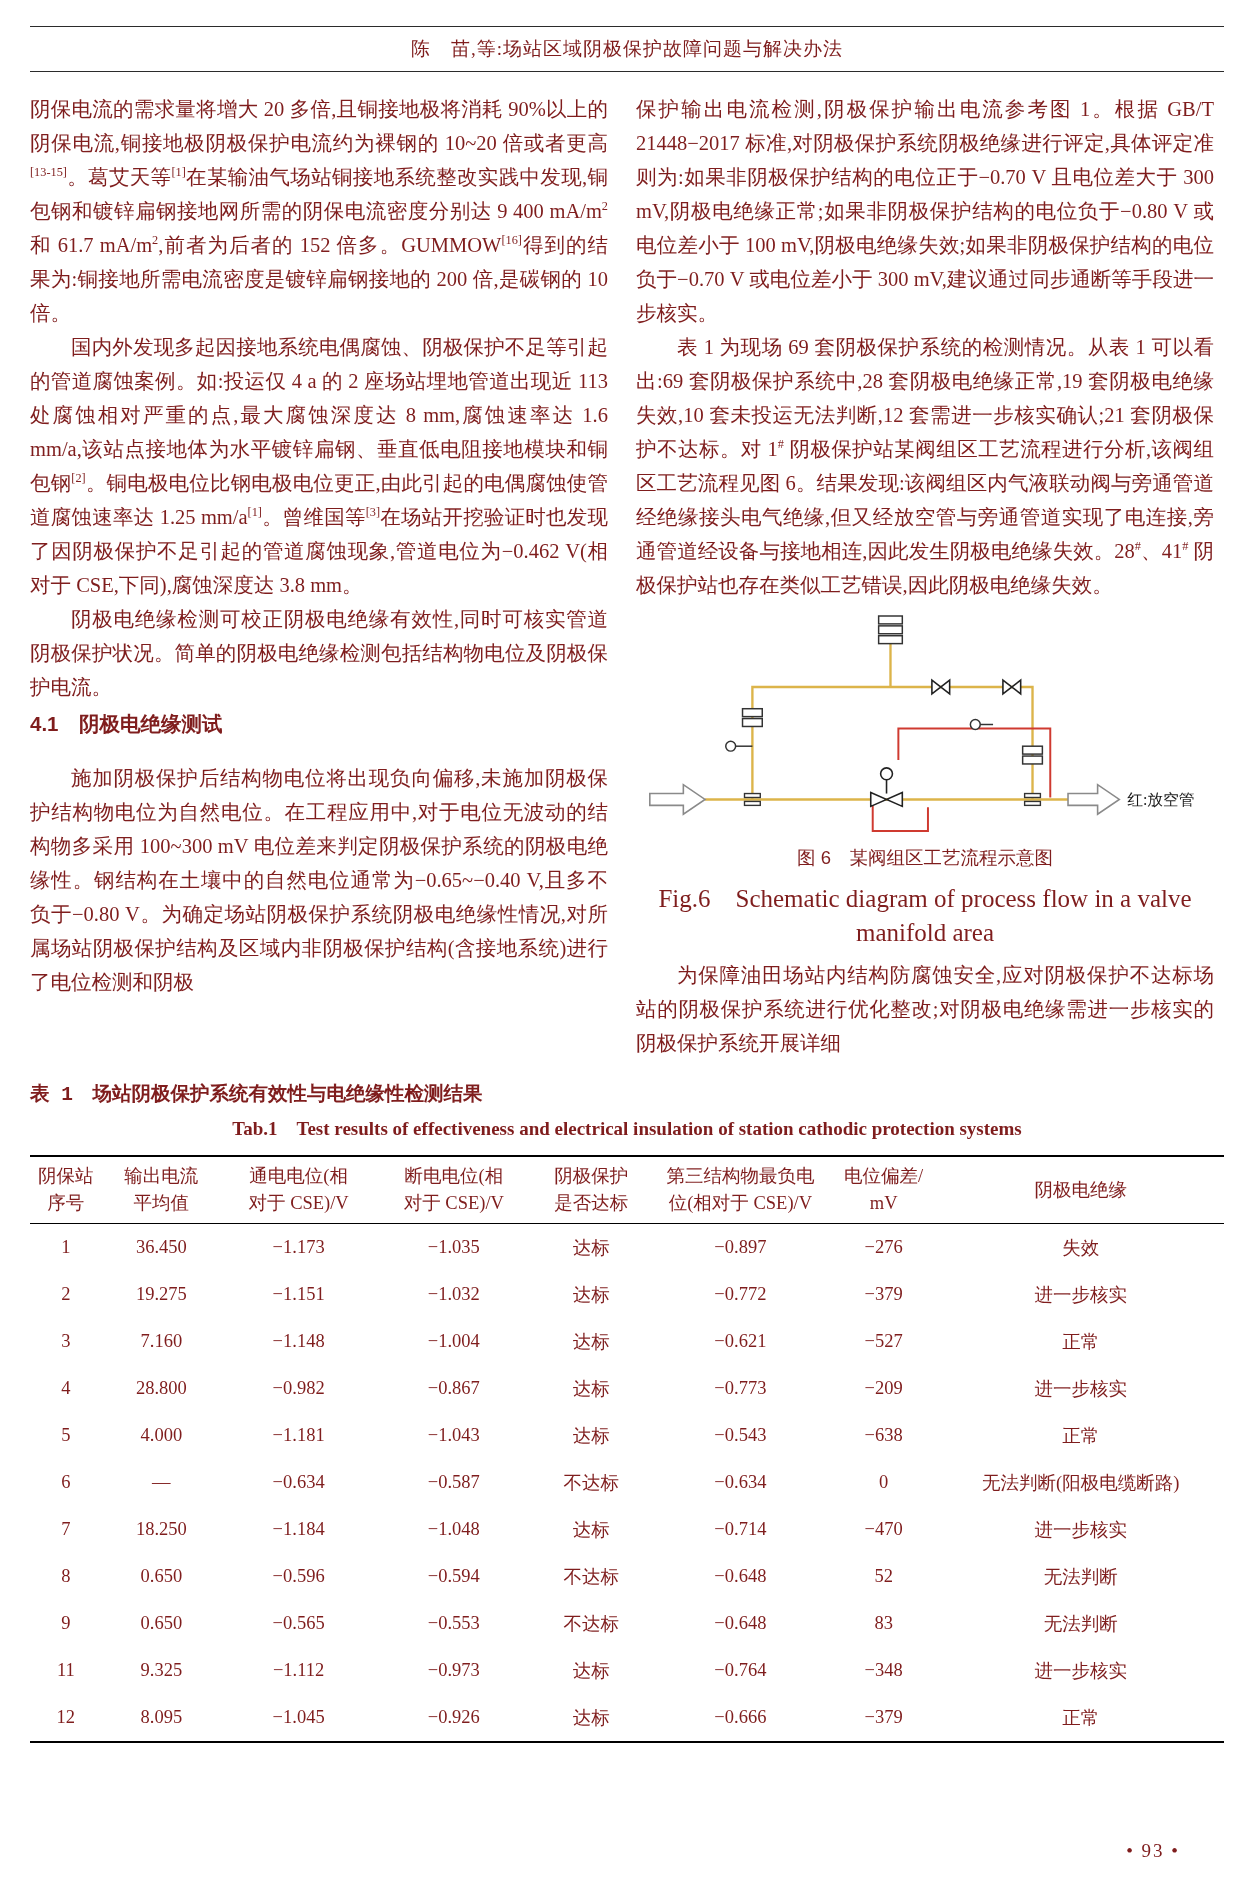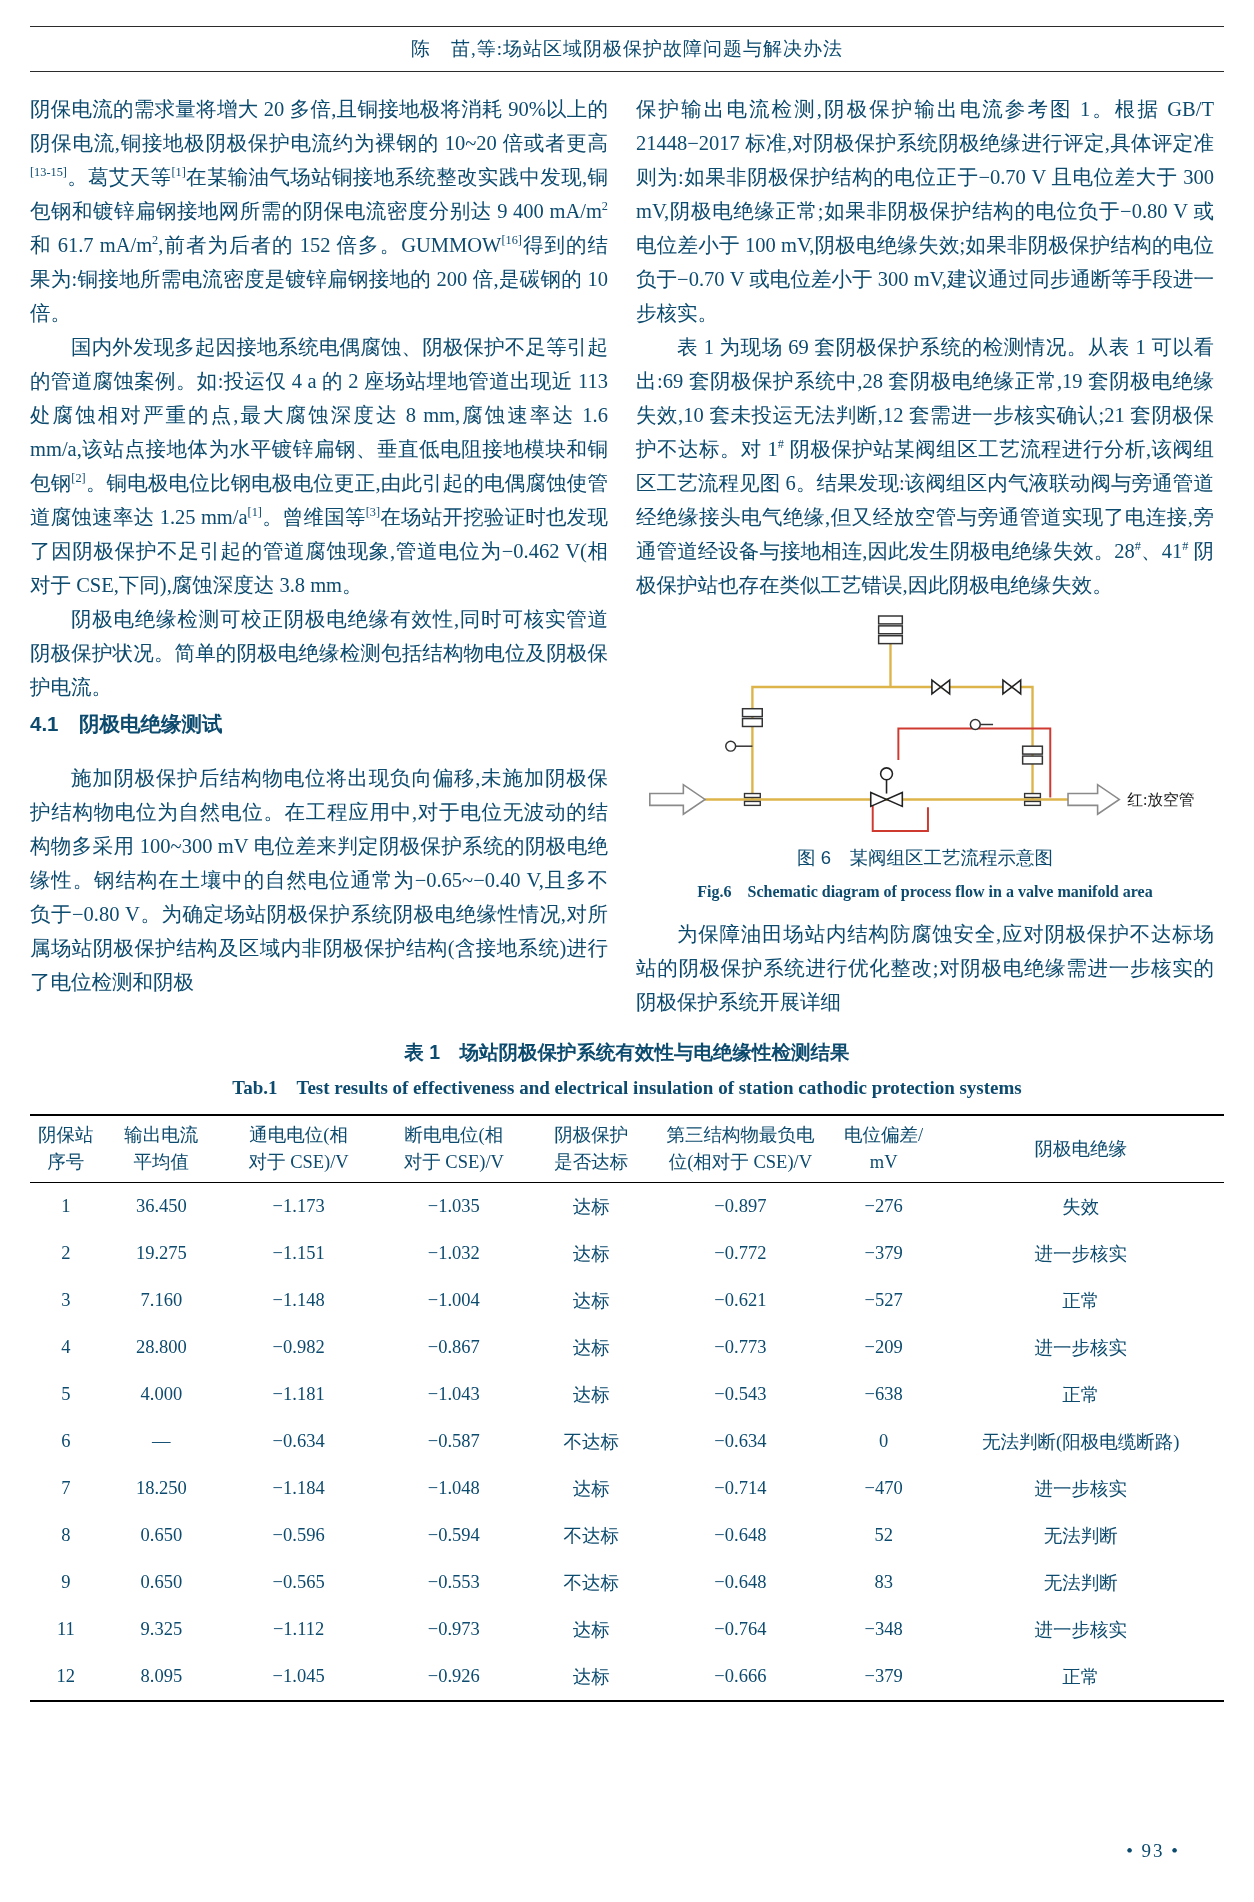--- a/index.html
+++ b/index.html
@@ -1,43 +1,43 @@
 <!DOCTYPE html>
 <html><head>
 <meta charset="utf-8">
 <style>
   * { margin:0; padding:0; box-sizing:border-box; }
   html, body { background:#e9e9e9; }
   .page {
     width:1254px; height:1902px; background:#ffffff; position:relative;
     padding:26px 30px 0; margin:0 auto; overflow:hidden;
-    font-family:"Liberation Serif","DejaVu Serif",serif; color:#0c4a6e;
+    font-family:"Liberation Serif","DejaVu Serif",serif; color:#7f1d1d;
   }
   .rule { border-top:1.5px solid #2b2b2b; }
   .header-title { text-align:center; font-size:19px; letter-spacing:1px; padding:9px 0; }
 
   .columns { display:flex; gap:28px; margin-top:20px; }
   .col { width:578px; font-size:20.5px; line-height:34px; text-align:justify; }
   .col p { text-indent:2em; margin:0; }
   .col p.cont { text-indent:0; }
   sup { font-size:0.6em; line-height:0; }
 
   .section-heading {
     font-family:"Liberation Sans","DejaVu Sans",sans-serif;
     font-size:20.5px; font-weight:bold; margin:3px 0 20px;
   }
 
   .figure-block { margin-top:8px; text-align:center; }
   .figure-block svg { display:block; }
   .figure-block svg text { font-family:"Liberation Serif","DejaVu Serif",serif; }
   .fig-caption-cn { font-family:"Liberation Sans","DejaVu Sans",sans-serif; font-weight:normal; font-size:18.5px; margin-top:2px; }
-  .fig-caption-en { font-weight:bold; font-size:16px; }
+  .fig-caption-en { font-weight:normal; font-size:25px; margin-top:7px; }
 
   .table-section { margin-top:20px; }
-  .tbl-caption-cn { text-align:center; font-family:Liberation Sans, sans-serif; font-weight:bold; font-size:19.5px; }
+  .tbl-caption-cn { text-align:left; font-family:Liberation Mono, monospace; font-weight:bold; font-size:19.5px; }
   .tbl-caption-en { text-align:center; font-weight:bold; font-size:19px; margin-top:9px; }
   table.data-table {
     width:100%; border-collapse:collapse; margin-top:13px; font-size:18.5px;
     border-top:2.2px solid #000; border-bottom:2.2px solid #000;
   }
   table.data-table th { font-weight:normal; text-align:center; padding:6px 2px; line-height:27px; border-bottom:1.4px solid #000; }
   table.data-table td { text-align:center; padding:11px 2px; }
   col.c1{width:6%;} col.c2{width:10%;} col.c3{width:13%;} col.c4{width:13%;}
   col.c5{width:10%;} col.c6{width:15%;} col.c7{width:9%;} col.c8{width:24%;}
 

